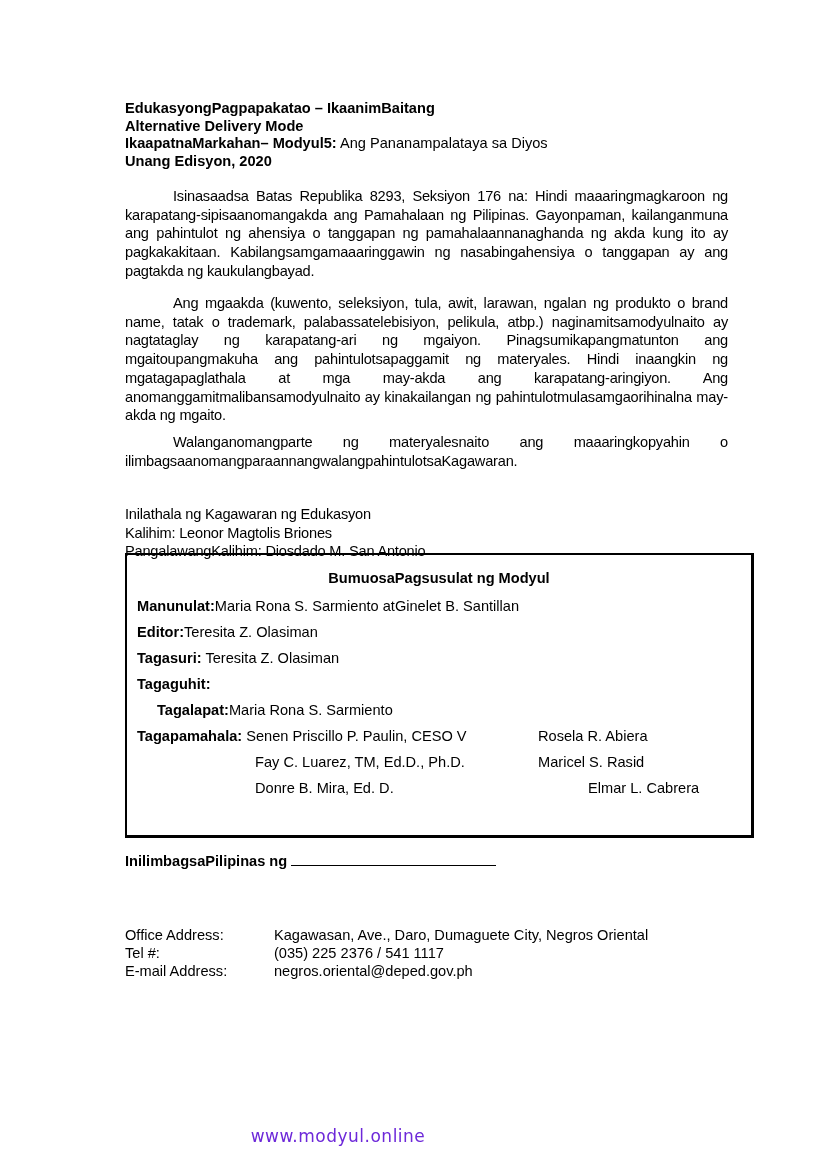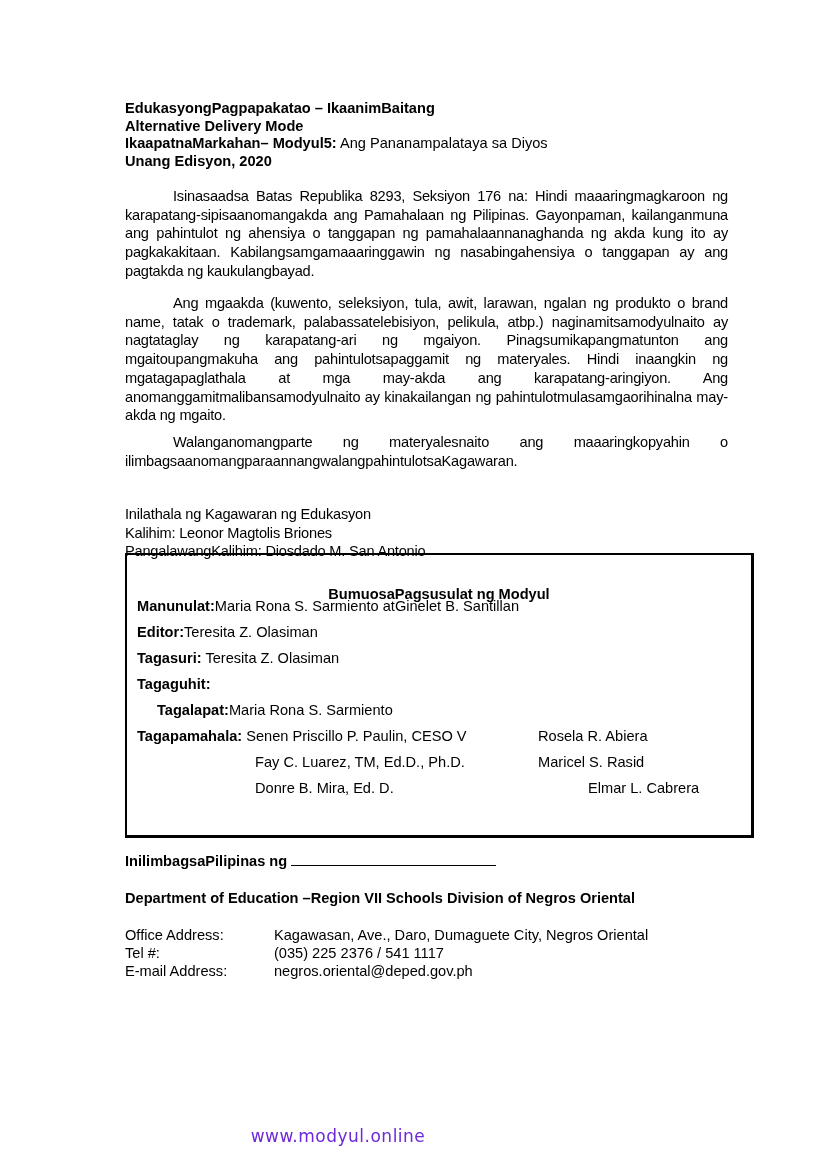--- a/index.html
+++ b/index.html
@@ -16,21 +16,21 @@
     .para .indent { display: inline-block; width: 48px; }
     .p1 { top: 187px; }
     .p2 { top: 294px; }
     .p3 { top: 433px; }
 
     .pub { position: absolute; left: 125px; top: 505px; font-size: 14.6px; line-height: 18.5px; letter-spacing: -0.2px; }
     .pub div { white-space: nowrap; }
 
     .box { position: absolute; left: 125px; top: 553px; width: 624px; height: 280px;
            border: 2px solid #000; border-right-width: 3px; border-bottom-width: 3px; box-sizing: content-box; }
-    .box .title { position: absolute; left: 0; right: 0; top: 15px; text-align: center; font-weight: bold; font-size: 14.6px; margin-top: 16px; }
+    .box .title { position: absolute; left: 0; right: 0; top: 15px; text-align: center; font-weight: bold; font-size: 14.6px; }
     .box .row { position: absolute; left: 10px; font-size: 14.6px; white-space: nowrap; }
     .box .col { position: absolute; font-size: 14.6px; white-space: nowrap; }
 
     .printed { position: absolute; left: 125px; top: 852px; font-size: 14.6px; font-weight: bold; white-space: nowrap; }
     .printed .blank { display: inline-block; width: 205px; border-bottom: 1.5px solid #000; height: 13px; vertical-align: baseline; margin-left: 4px; }
 
     .dept { position: absolute; left: 125px; top: 890px; font-size: 14.6px; font-weight: bold; white-space: nowrap; }
 
     .contact { position: absolute; left: 125px; top: 926px; font-size: 14.6px; line-height: 18px; }
     .contact .crow { position: relative; height: 18px; white-space: nowrap; }
@@ -77,21 +77,20 @@
     <div class="col" style="left:128px; top:199px;">Fay C. Luarez, TM, Ed.D., Ph.D.</div>
     <div class="col" style="left:128px; top:225px;">Donre B. Mira, Ed. D.</div>
 
     <div class="col" style="left:411px; top:173px;">Rosela R. Abiera</div>
     <div class="col" style="left:411px; top:199px;">Maricel S. Rasid</div>
     <div class="col" style="left:461px; top:225px;">Elmar L. Cabrera</div>
   </div>
 
   <div class="printed"><span>InilimbagsaPilipinas ng</span><span class="blank"></span></div>
 
-  <div class="dept">Department of Education –Region VII Schools Division of Negros Oriental</div>
 
   <div class="contact">
     <div class="crow">
         <span class="lbl">Office Address:</span>
         <span class="val">Kagawasan, Ave., Daro, Dumaguete City, Negros Oriental</span>
       </div>
     <div class="crow">
         <span class="lbl">Tel #:</span>
         <span class="val">(035) 225 2376 / 541 1117</span>
       </div>

